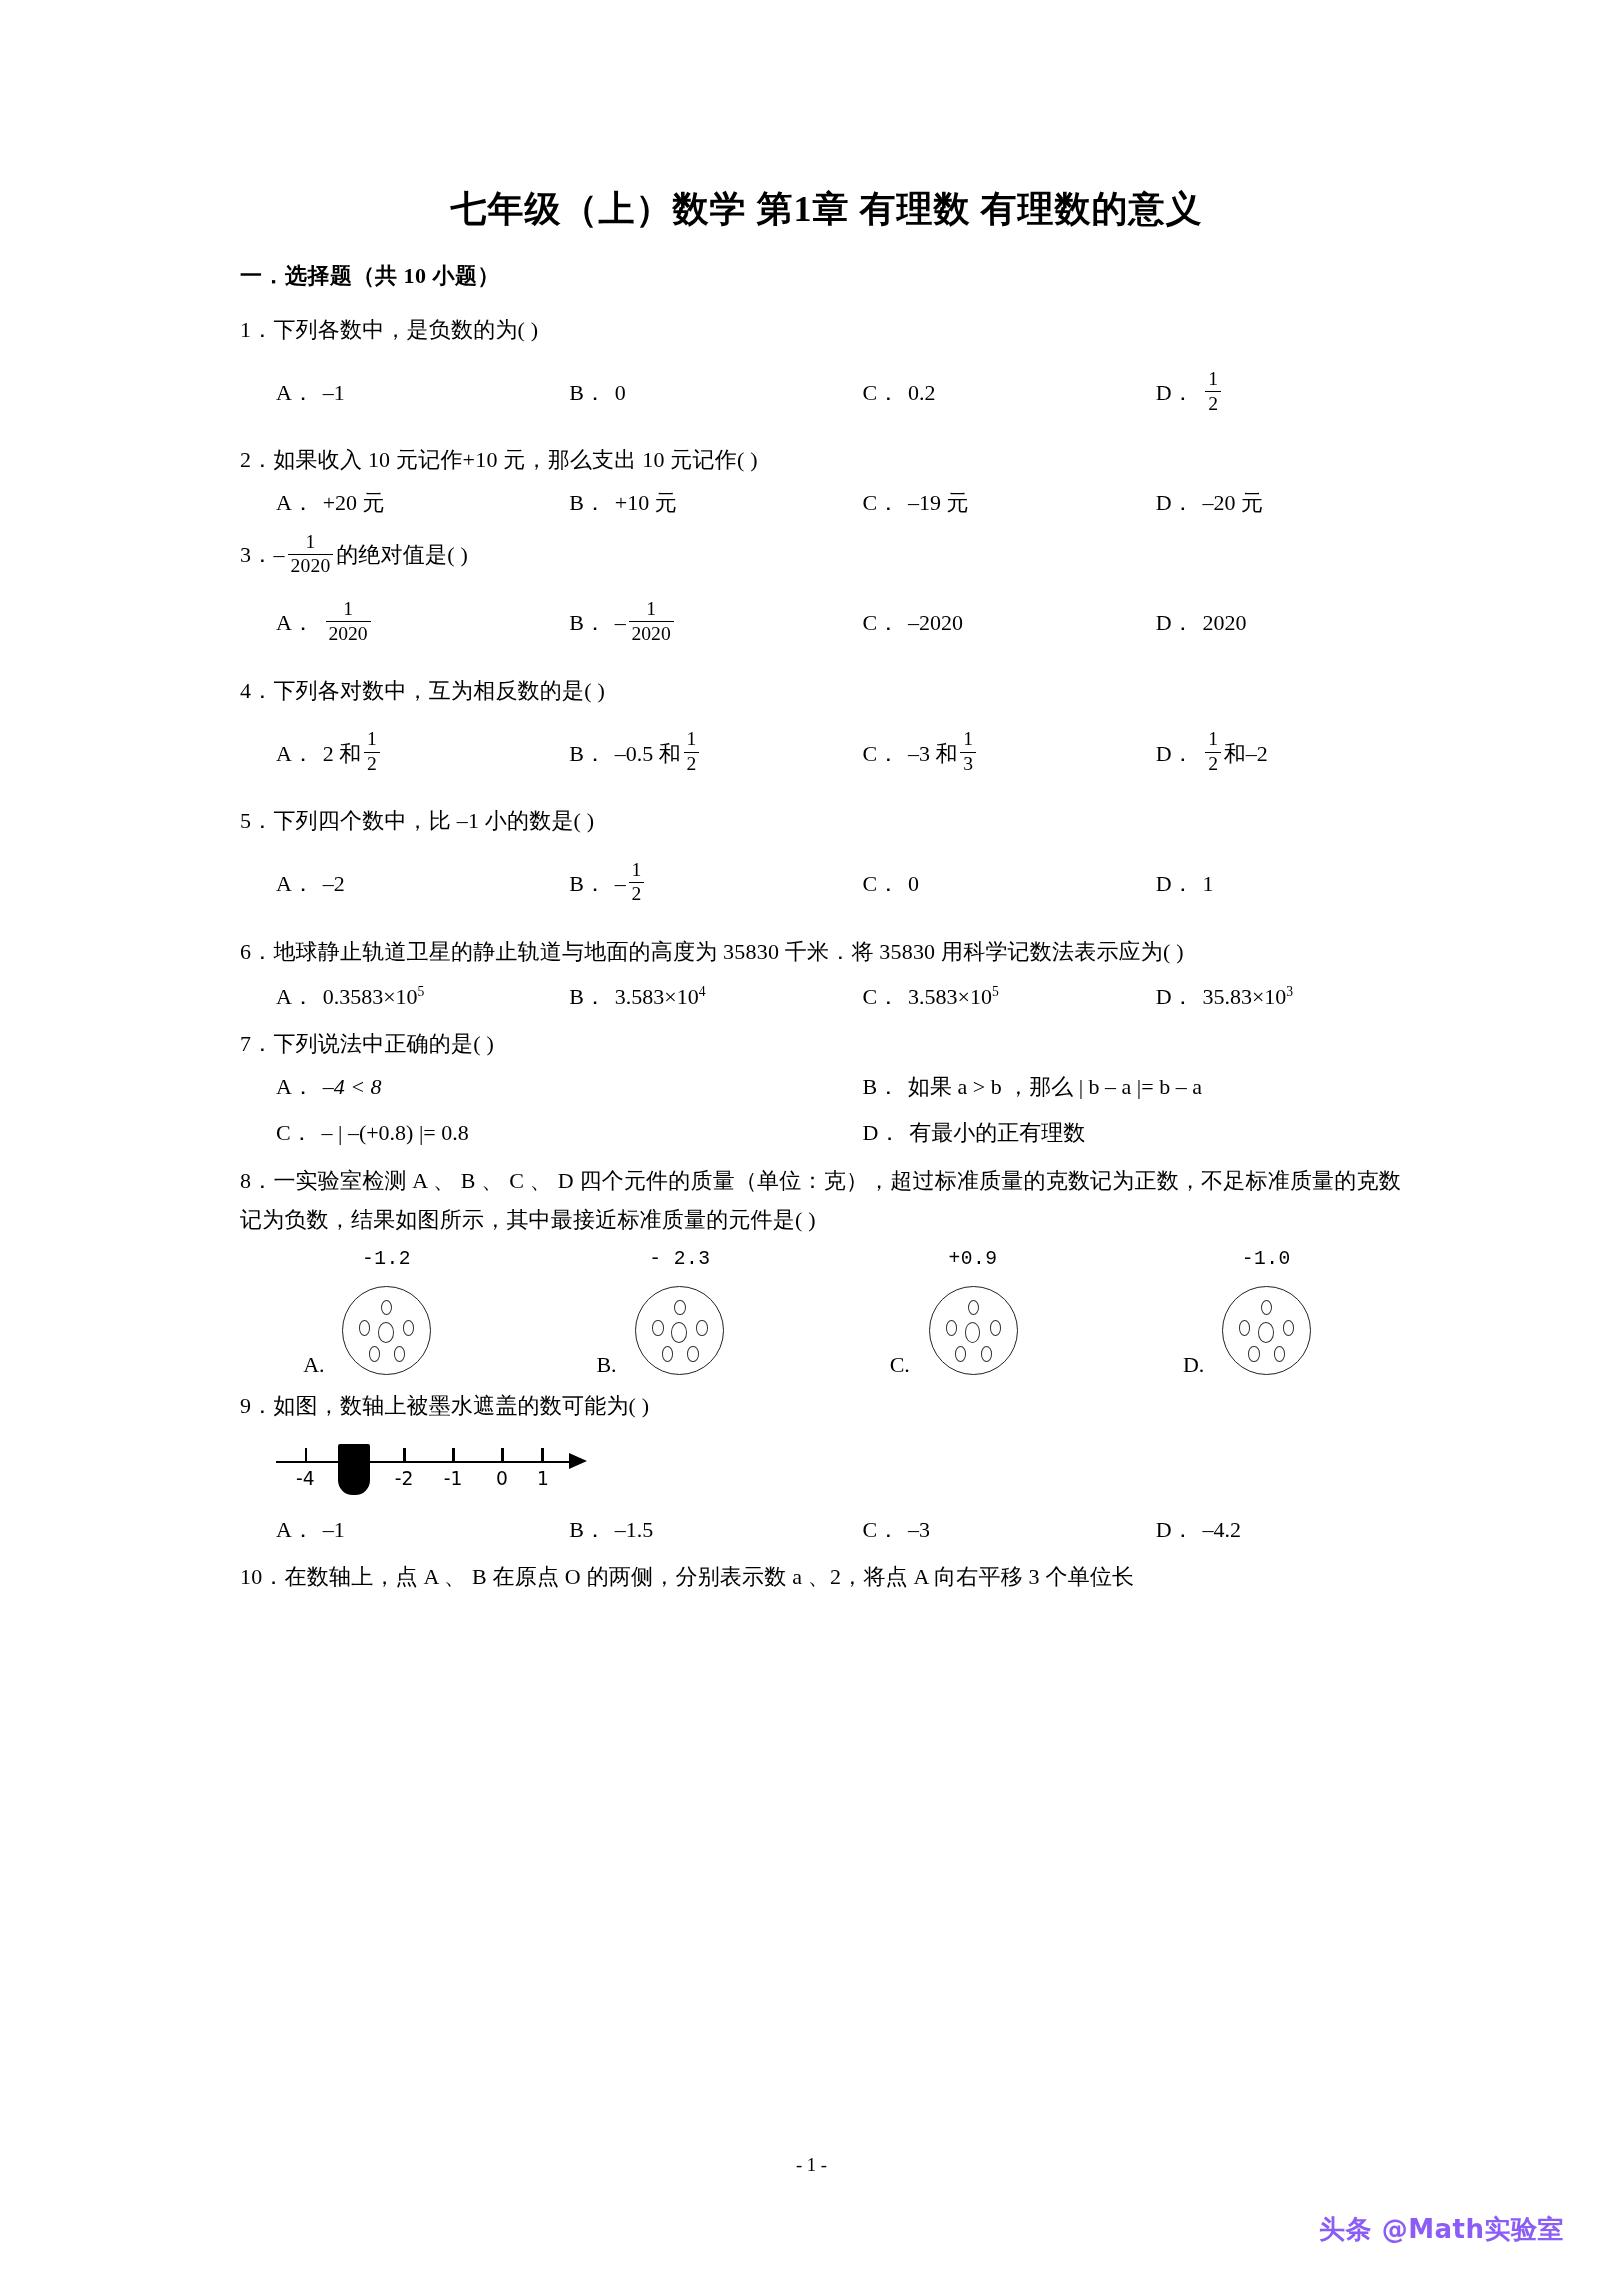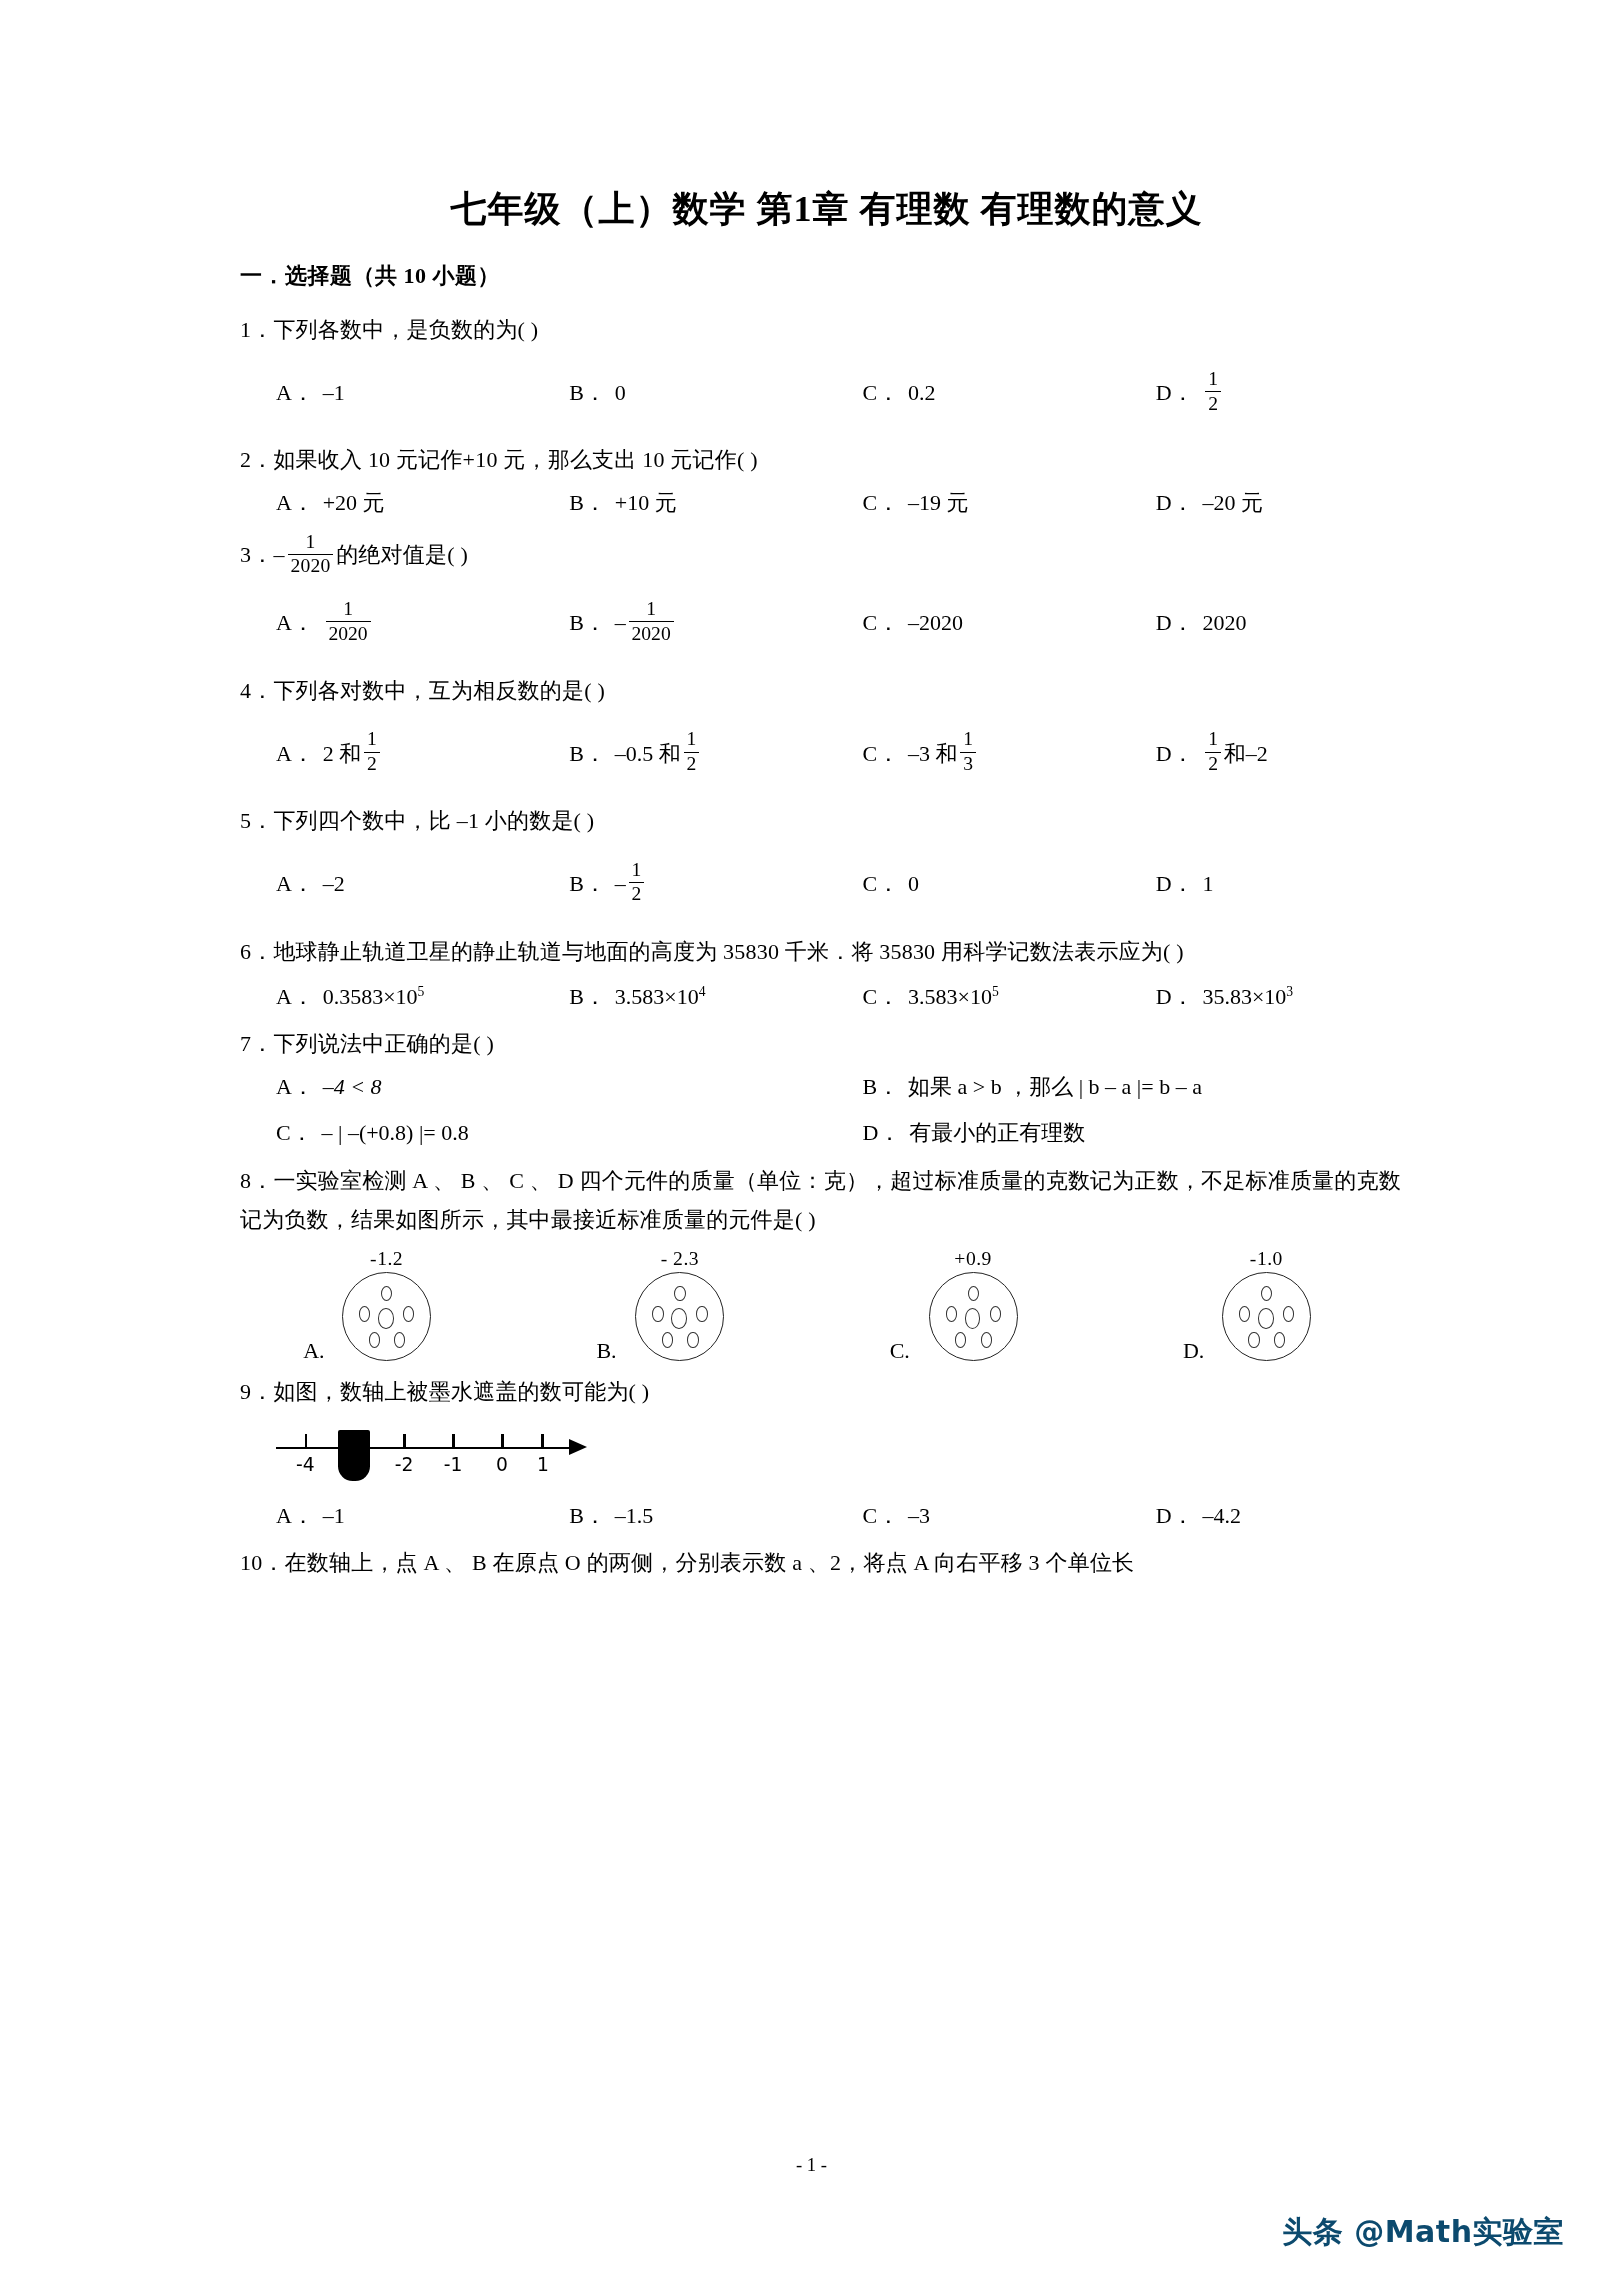--- a/index.html
+++ b/index.html
@@ -120,22 +120,22 @@
   }
   .comp-cell {
     width: 25%;
     display: flex;
     flex-direction: column;
     align-items: center;
     position: relative;
   }
   .comp-label {
     font-size: 19.6px;
-    margin-bottom: 2px;
-    font-family: Liberation Serif, serif;
+    margin-bottom: 16px;
+    font-family: Liberation Mono, monospace;
     letter-spacing: 0.5px;
   }
   .comp-disc {
     width: 87px;
     height: 87px;
     border: 1.5px solid #222;
     border-radius: 50%;
     position: relative;
     background: #fff;
   }
@@ -210,23 +210,23 @@
     position: absolute;
     left: 0; top: 2154px;
     width: 1623px;
     text-align: center;
     font-size: 18.7px;
   }
   .watermark {
     position: absolute;
     right: 59px;
     top: 2212px;
-    font-size: 30px;
+    font-size: 26px;
     font-weight: bold;
-    color: #0c4a6e;
+    color: #8b5cf6;
     font-family: "DejaVu Sans", sans-serif;
     letter-spacing: 0.5px;
     white-space: nowrap;
   }
 </style>
 </head>
 <body>
 
 <div class="page">
   <div class="content">

